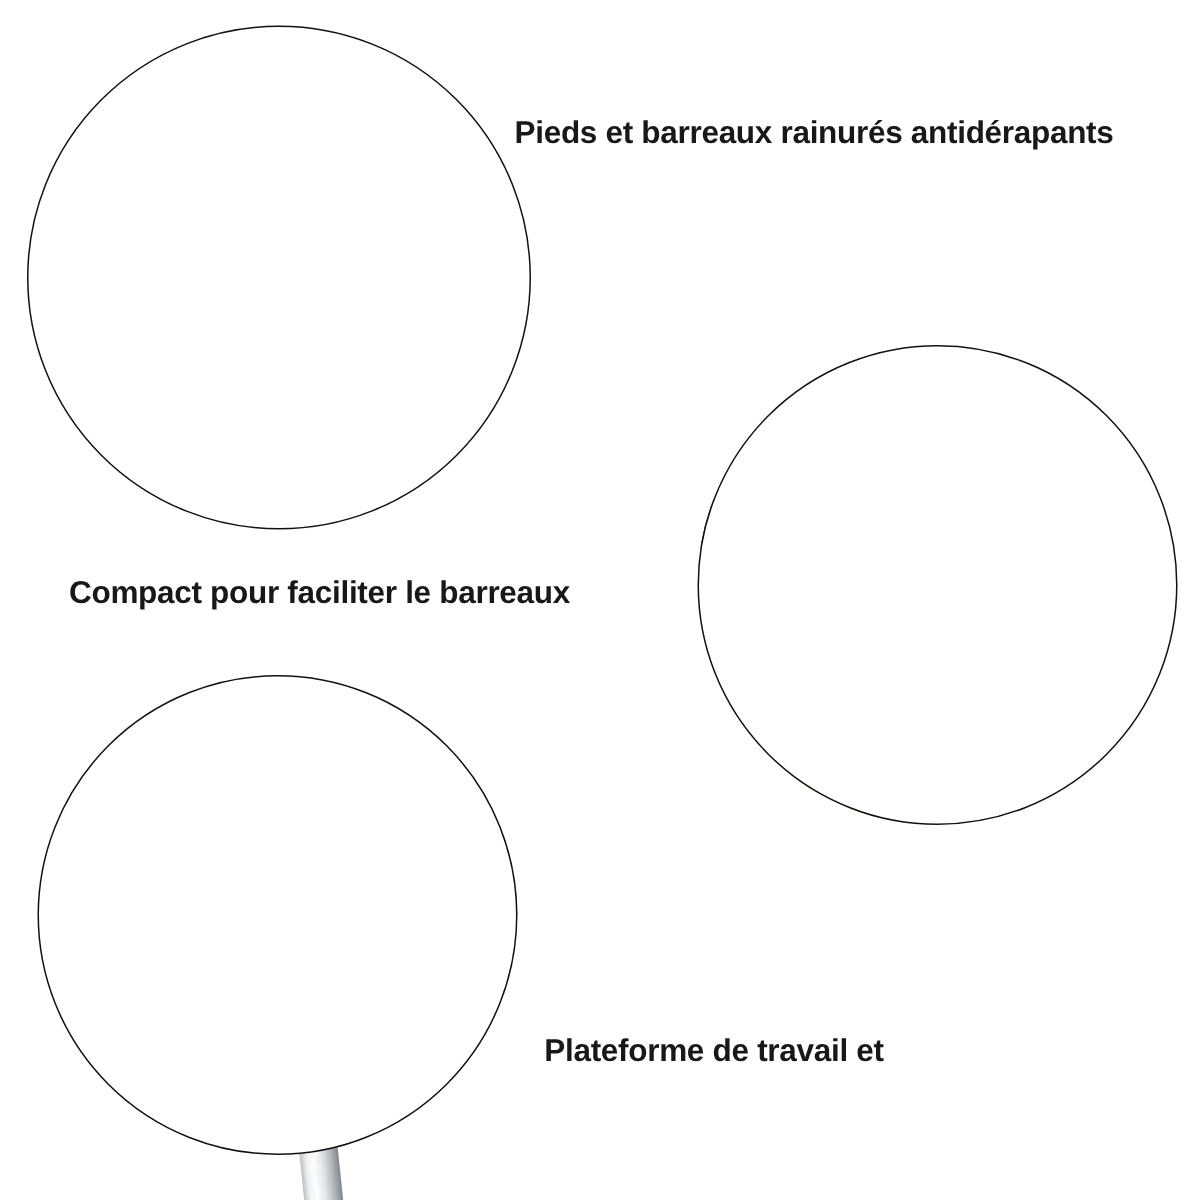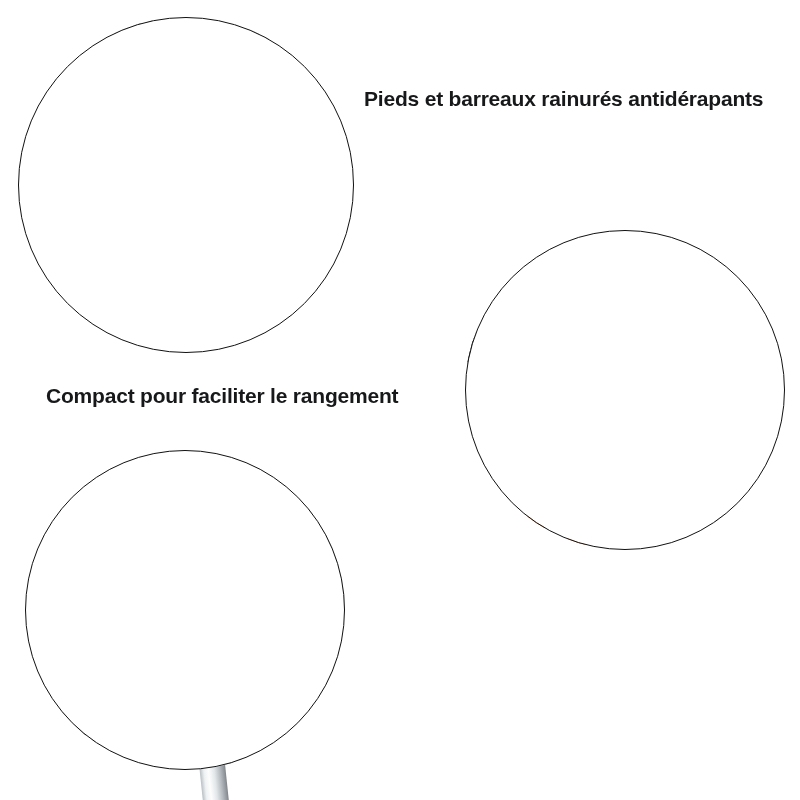--- a/index.html
+++ b/index.html
@@ -305,20 +305,21 @@
 
     <div class="part rung" style="left:64px;top:176px;width:128px;height:13px;transform:rotate(-4deg);"></div>
     <div class="part" style="left:64px;top:176px;width:128px;height:13px;transform:rotate(-4deg);
          background:linear-gradient(180deg,rgba(255,255,255,.8),rgba(255,255,255,0) 48%);border-radius:3px;"></div>
   </div>
 
   <div class="circle ring-top" style="left:25px;top:450px;width:320px;height:320px;"></div>
 
   <div class="part alu-v" style="position:absolute;left:201px;top:762px;width:26px;height:42px;transform:skewX(6deg);z-index:5;"></div>
 
-  <div class="callout" style="left:343px;top:84px;margin-left:21px;">Pieds et barreaux rainurés antidérapants</div>
-
-  <div class="callout" style="left:46px;top:381px;">Compact pour faciliter le rangement</div>
+  <div class="callout" style="left:343px;top:74px;">Pieds et barreaux rainurés antidérapants</div>
+
+  <div class="callout" style="left:46px;top:381px;">Compact pour faciliter le barreaux</div>
 
   <div class="callout two-line" style="left:326px;top:686px;width:300px;">
+    <div>Plateforme de travail et</div>
   </div>
 
 </div>
 
 </body></html>

